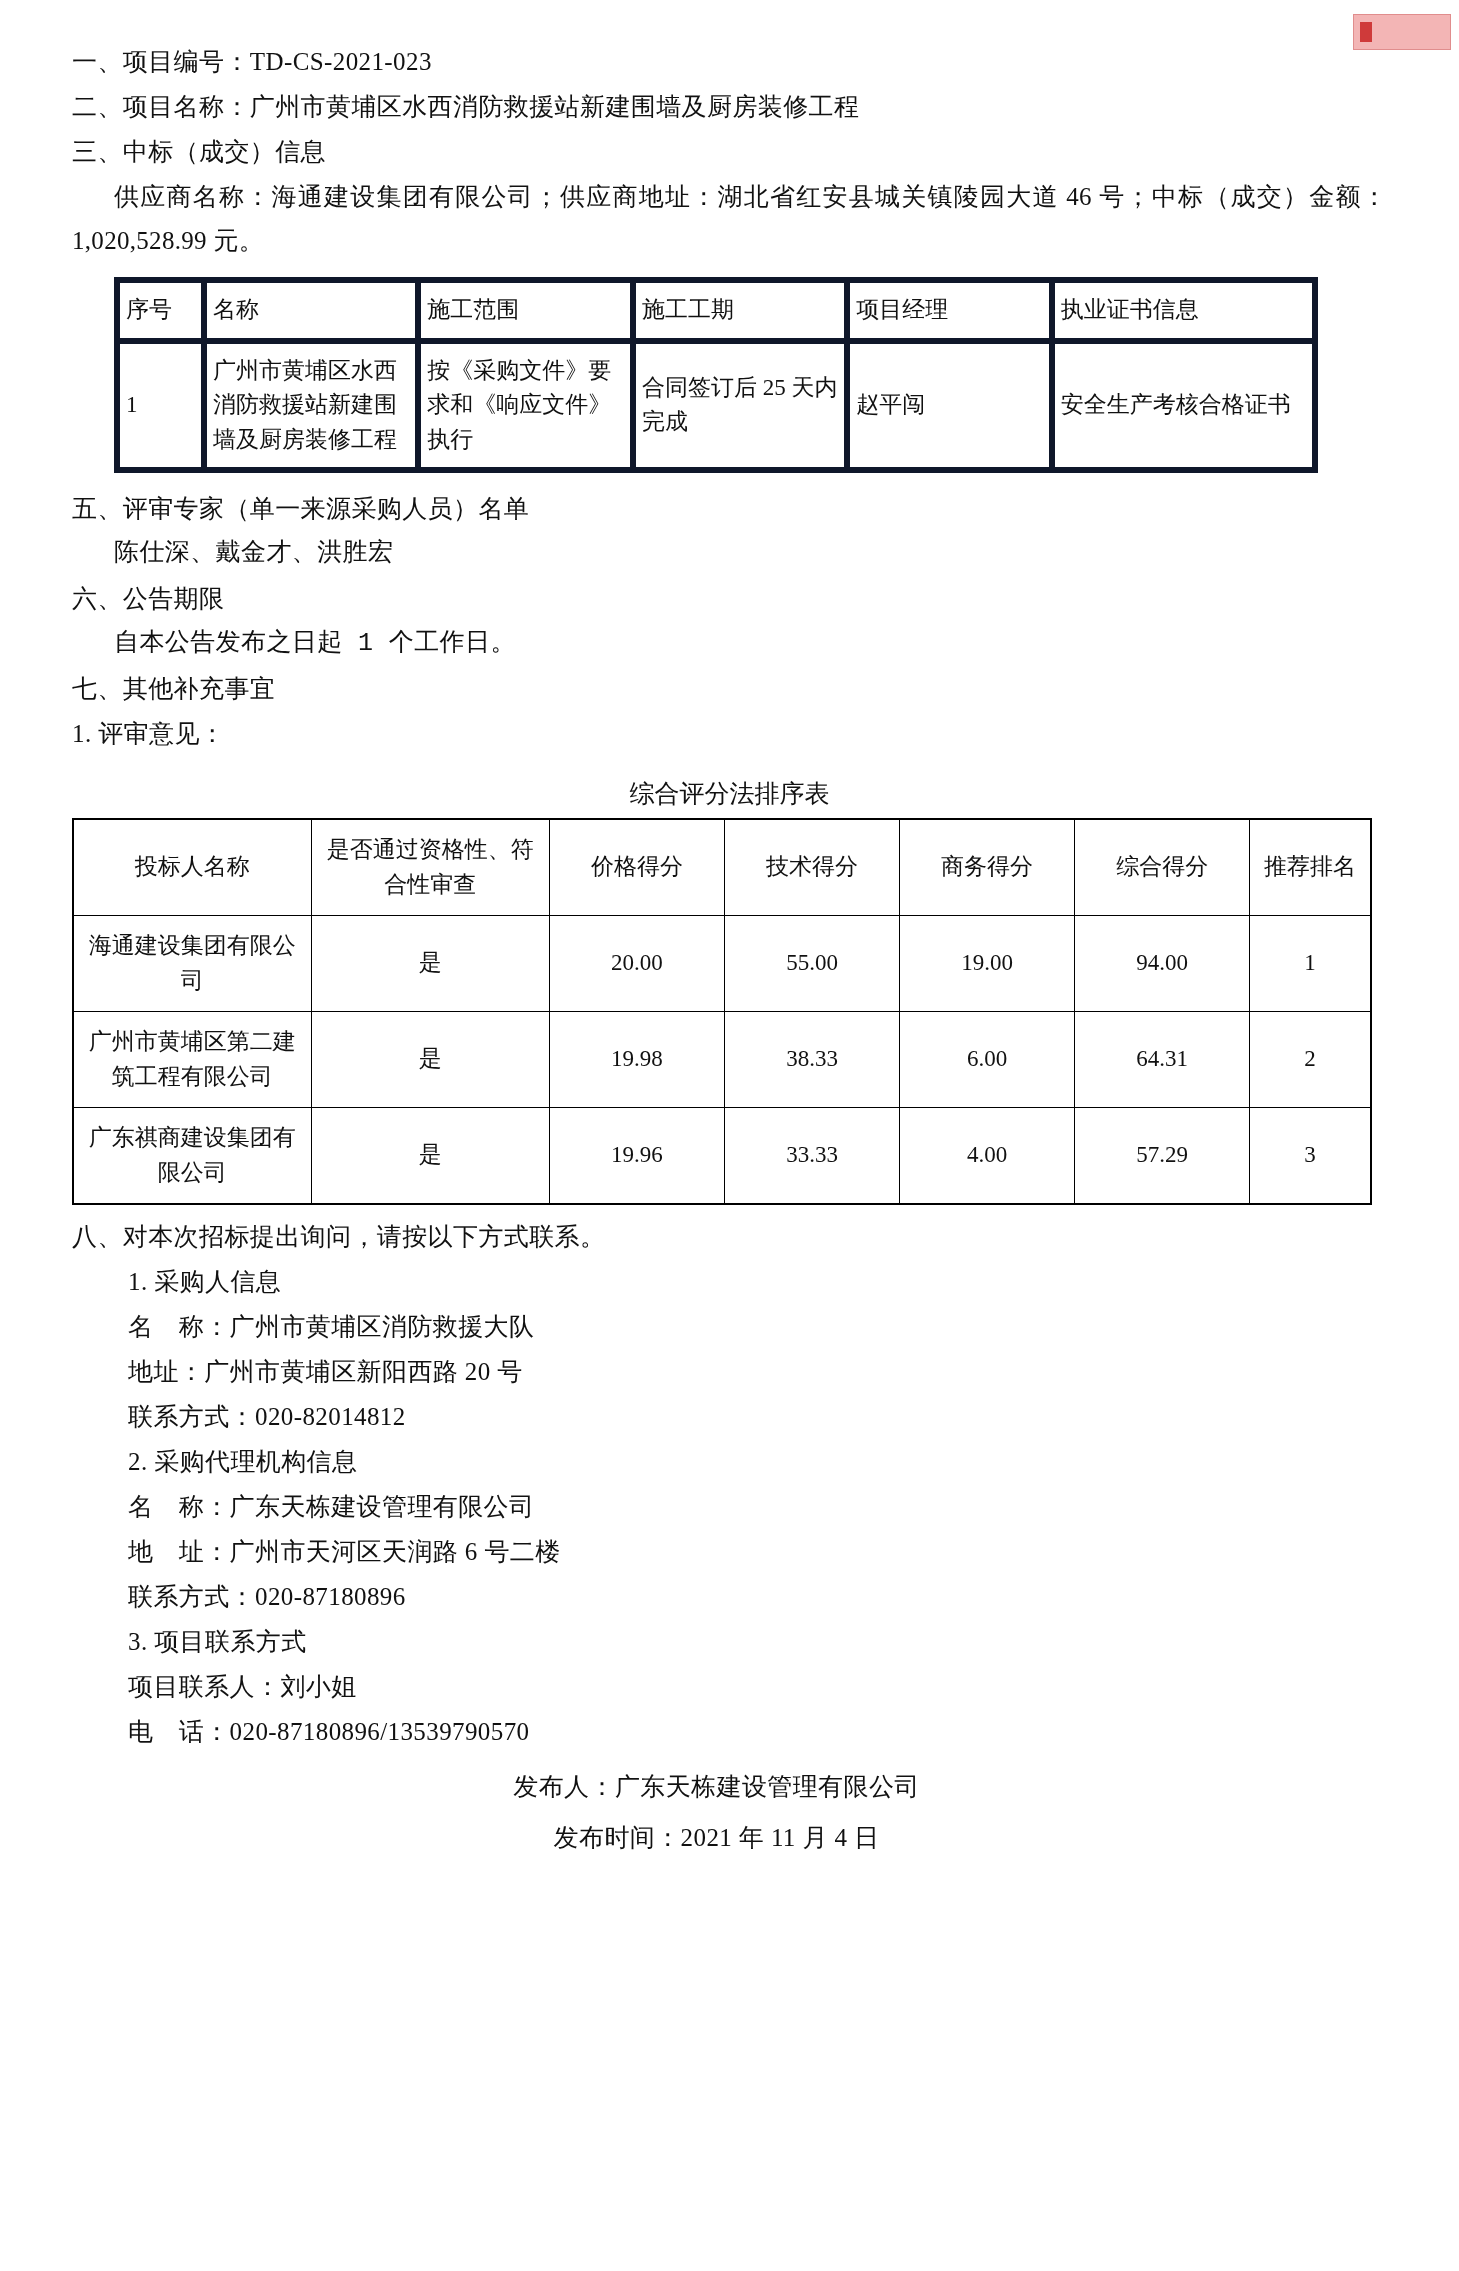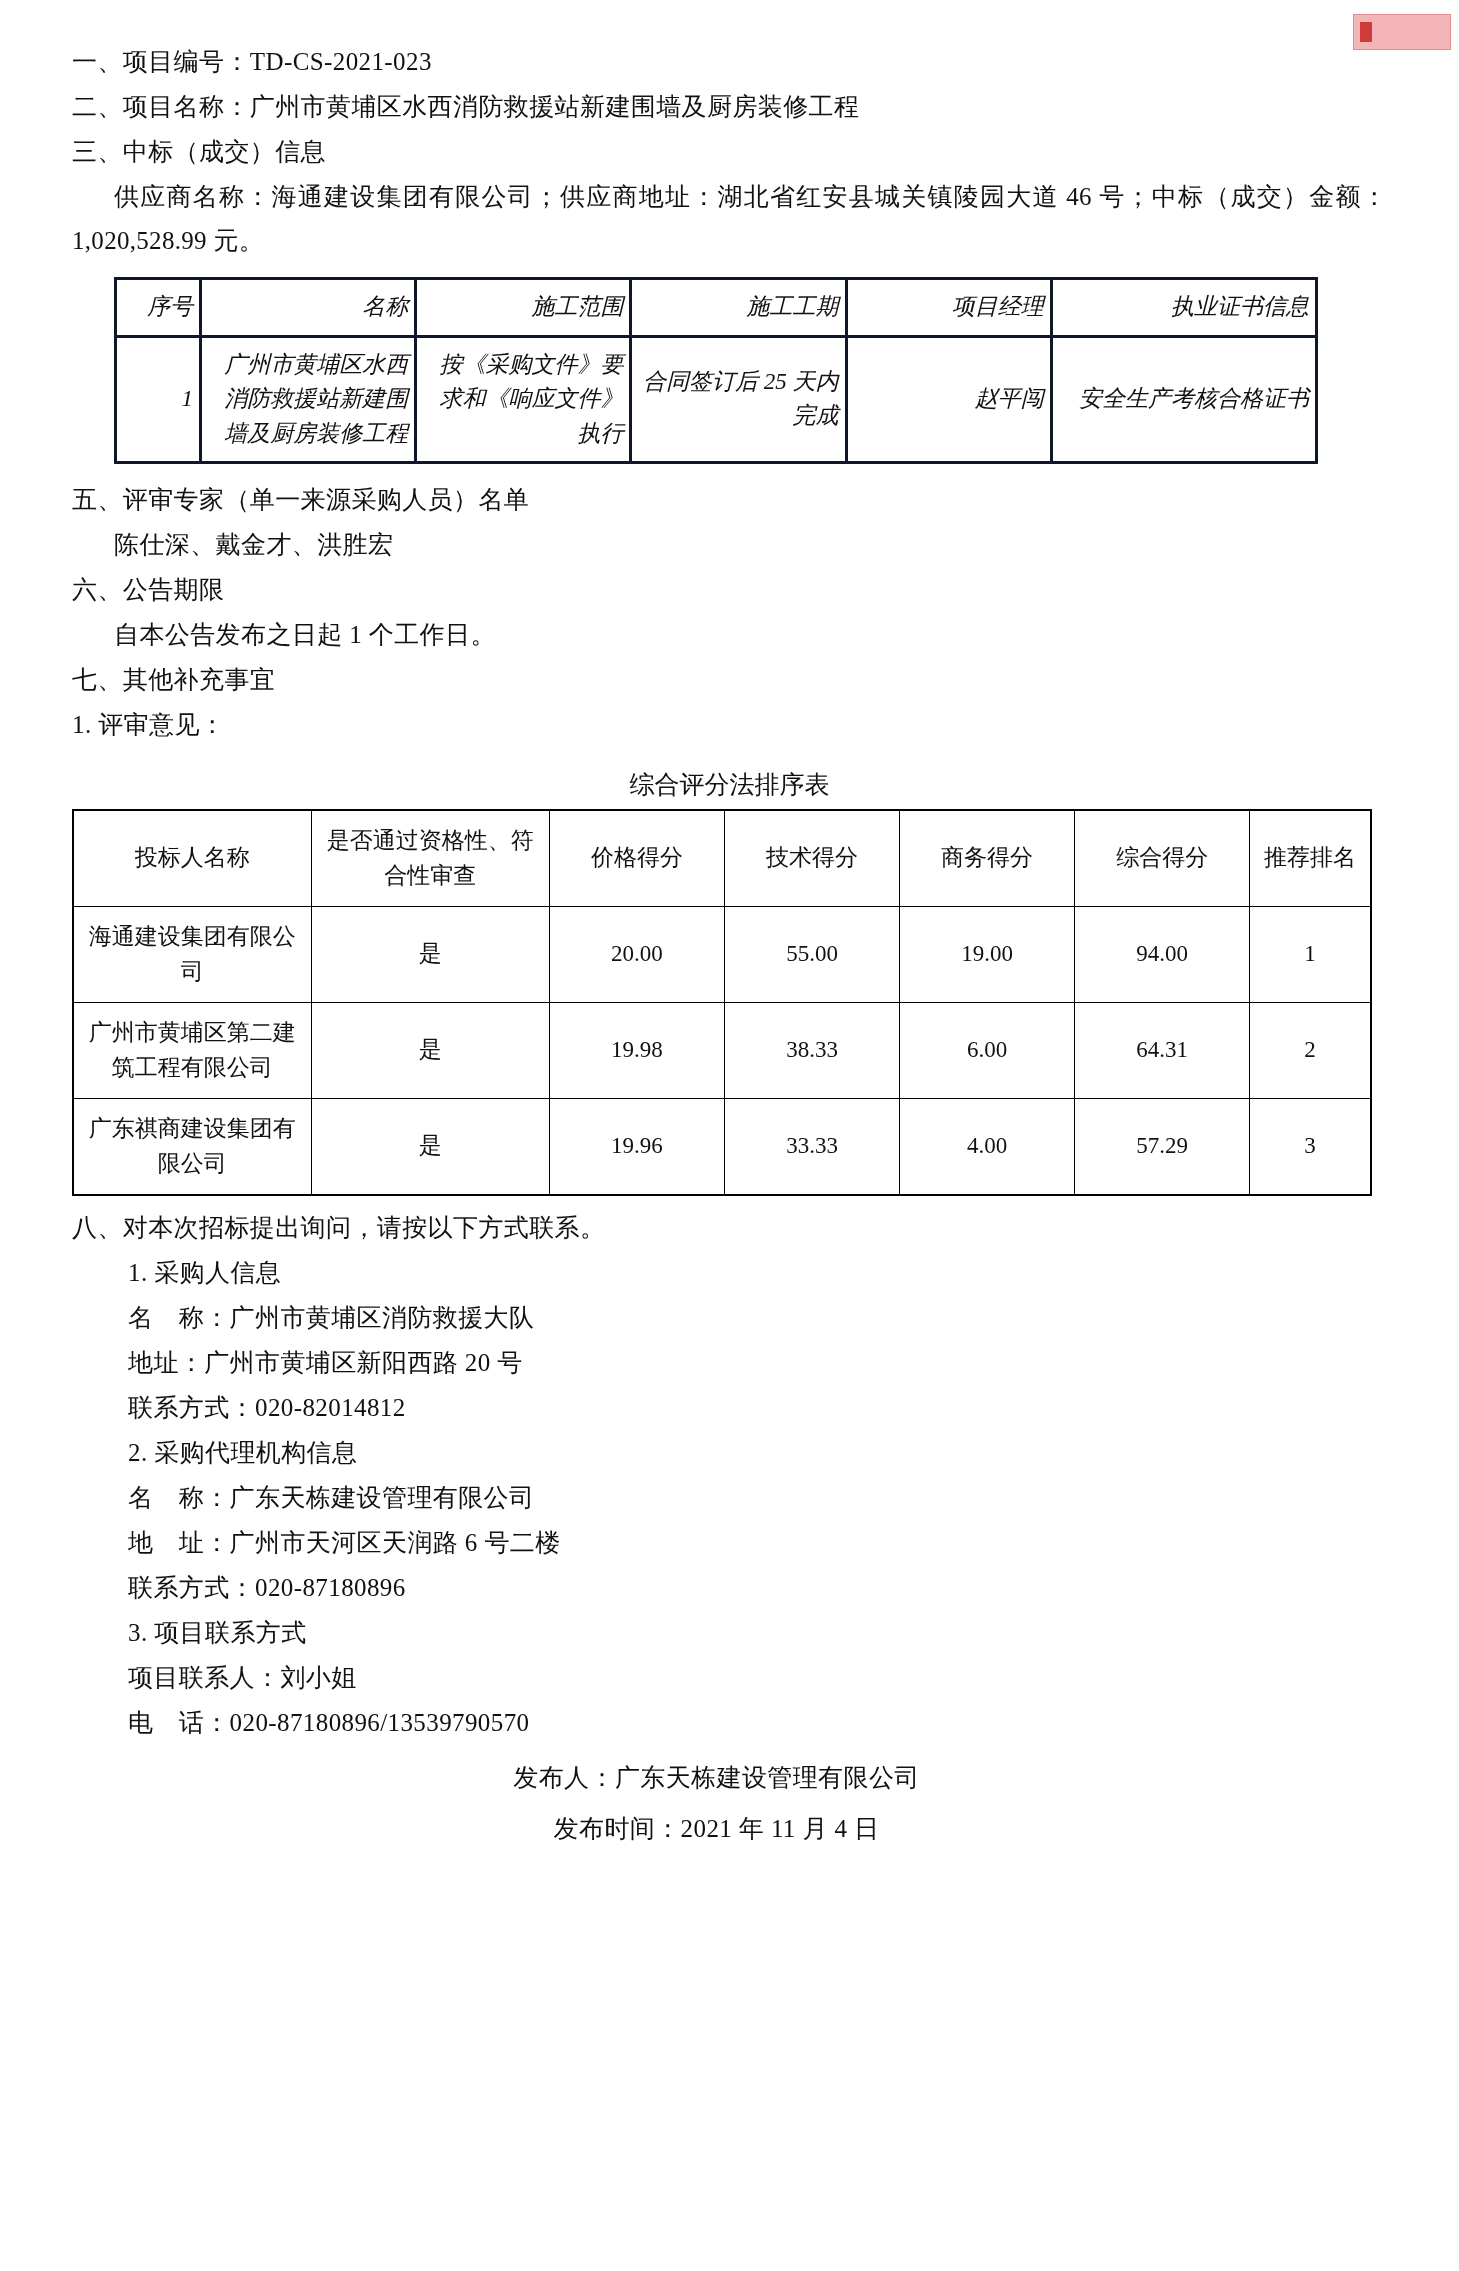--- a/index.html
+++ b/index.html
@@ -41,21 +41,21 @@
     width: 12px;
     height: 20px;
     background: #cf3a3a;
   }
   .line {
     font-size: 25px;
     line-height: 1.72;
     margin: 0 0 2px 0;
     letter-spacing: 0.4px;
   }
-  .indent1 { padding-left: 42px; }
+  .indent1 { padding-left: 42px; font-family: Liberation Mono, monospace; }
   .indent2 { padding-left: 56px; }
   .para {
     font-size: 25px;
     line-height: 1.76;
     margin: 0 0 2px 0;
     text-indent: 42px;
     text-align: justify;
     letter-spacing: 0.3px;
   }
   .center {
@@ -67,26 +67,25 @@
     border-collapse: collapse;
     width: 100%;
     font-size: 23px;
   }
   table.main-table {
     margin: 14px 0 14px 0;
     width: 1204px;
     margin-left: 42px;
   }
   table.main-table th, table.main-table td {
-    border: 3px solid #0f172a;
-    text-align: right;
+    border: 6px solid #0f172a;
+    text-align: left;
     vertical-align: middle;
     padding: 10px 6px;
     line-height: 1.5;
-    font-style: italic;
   }
   table.main-table th { font-weight: normal; }
   table.score-table {
     margin: 8px 0 10px 0;
     width: 1300px;
     border: 2px solid #000000;
   }
   table.score-table th, table.score-table td {
     border: 1px solid #000000;
     text-align: center;

